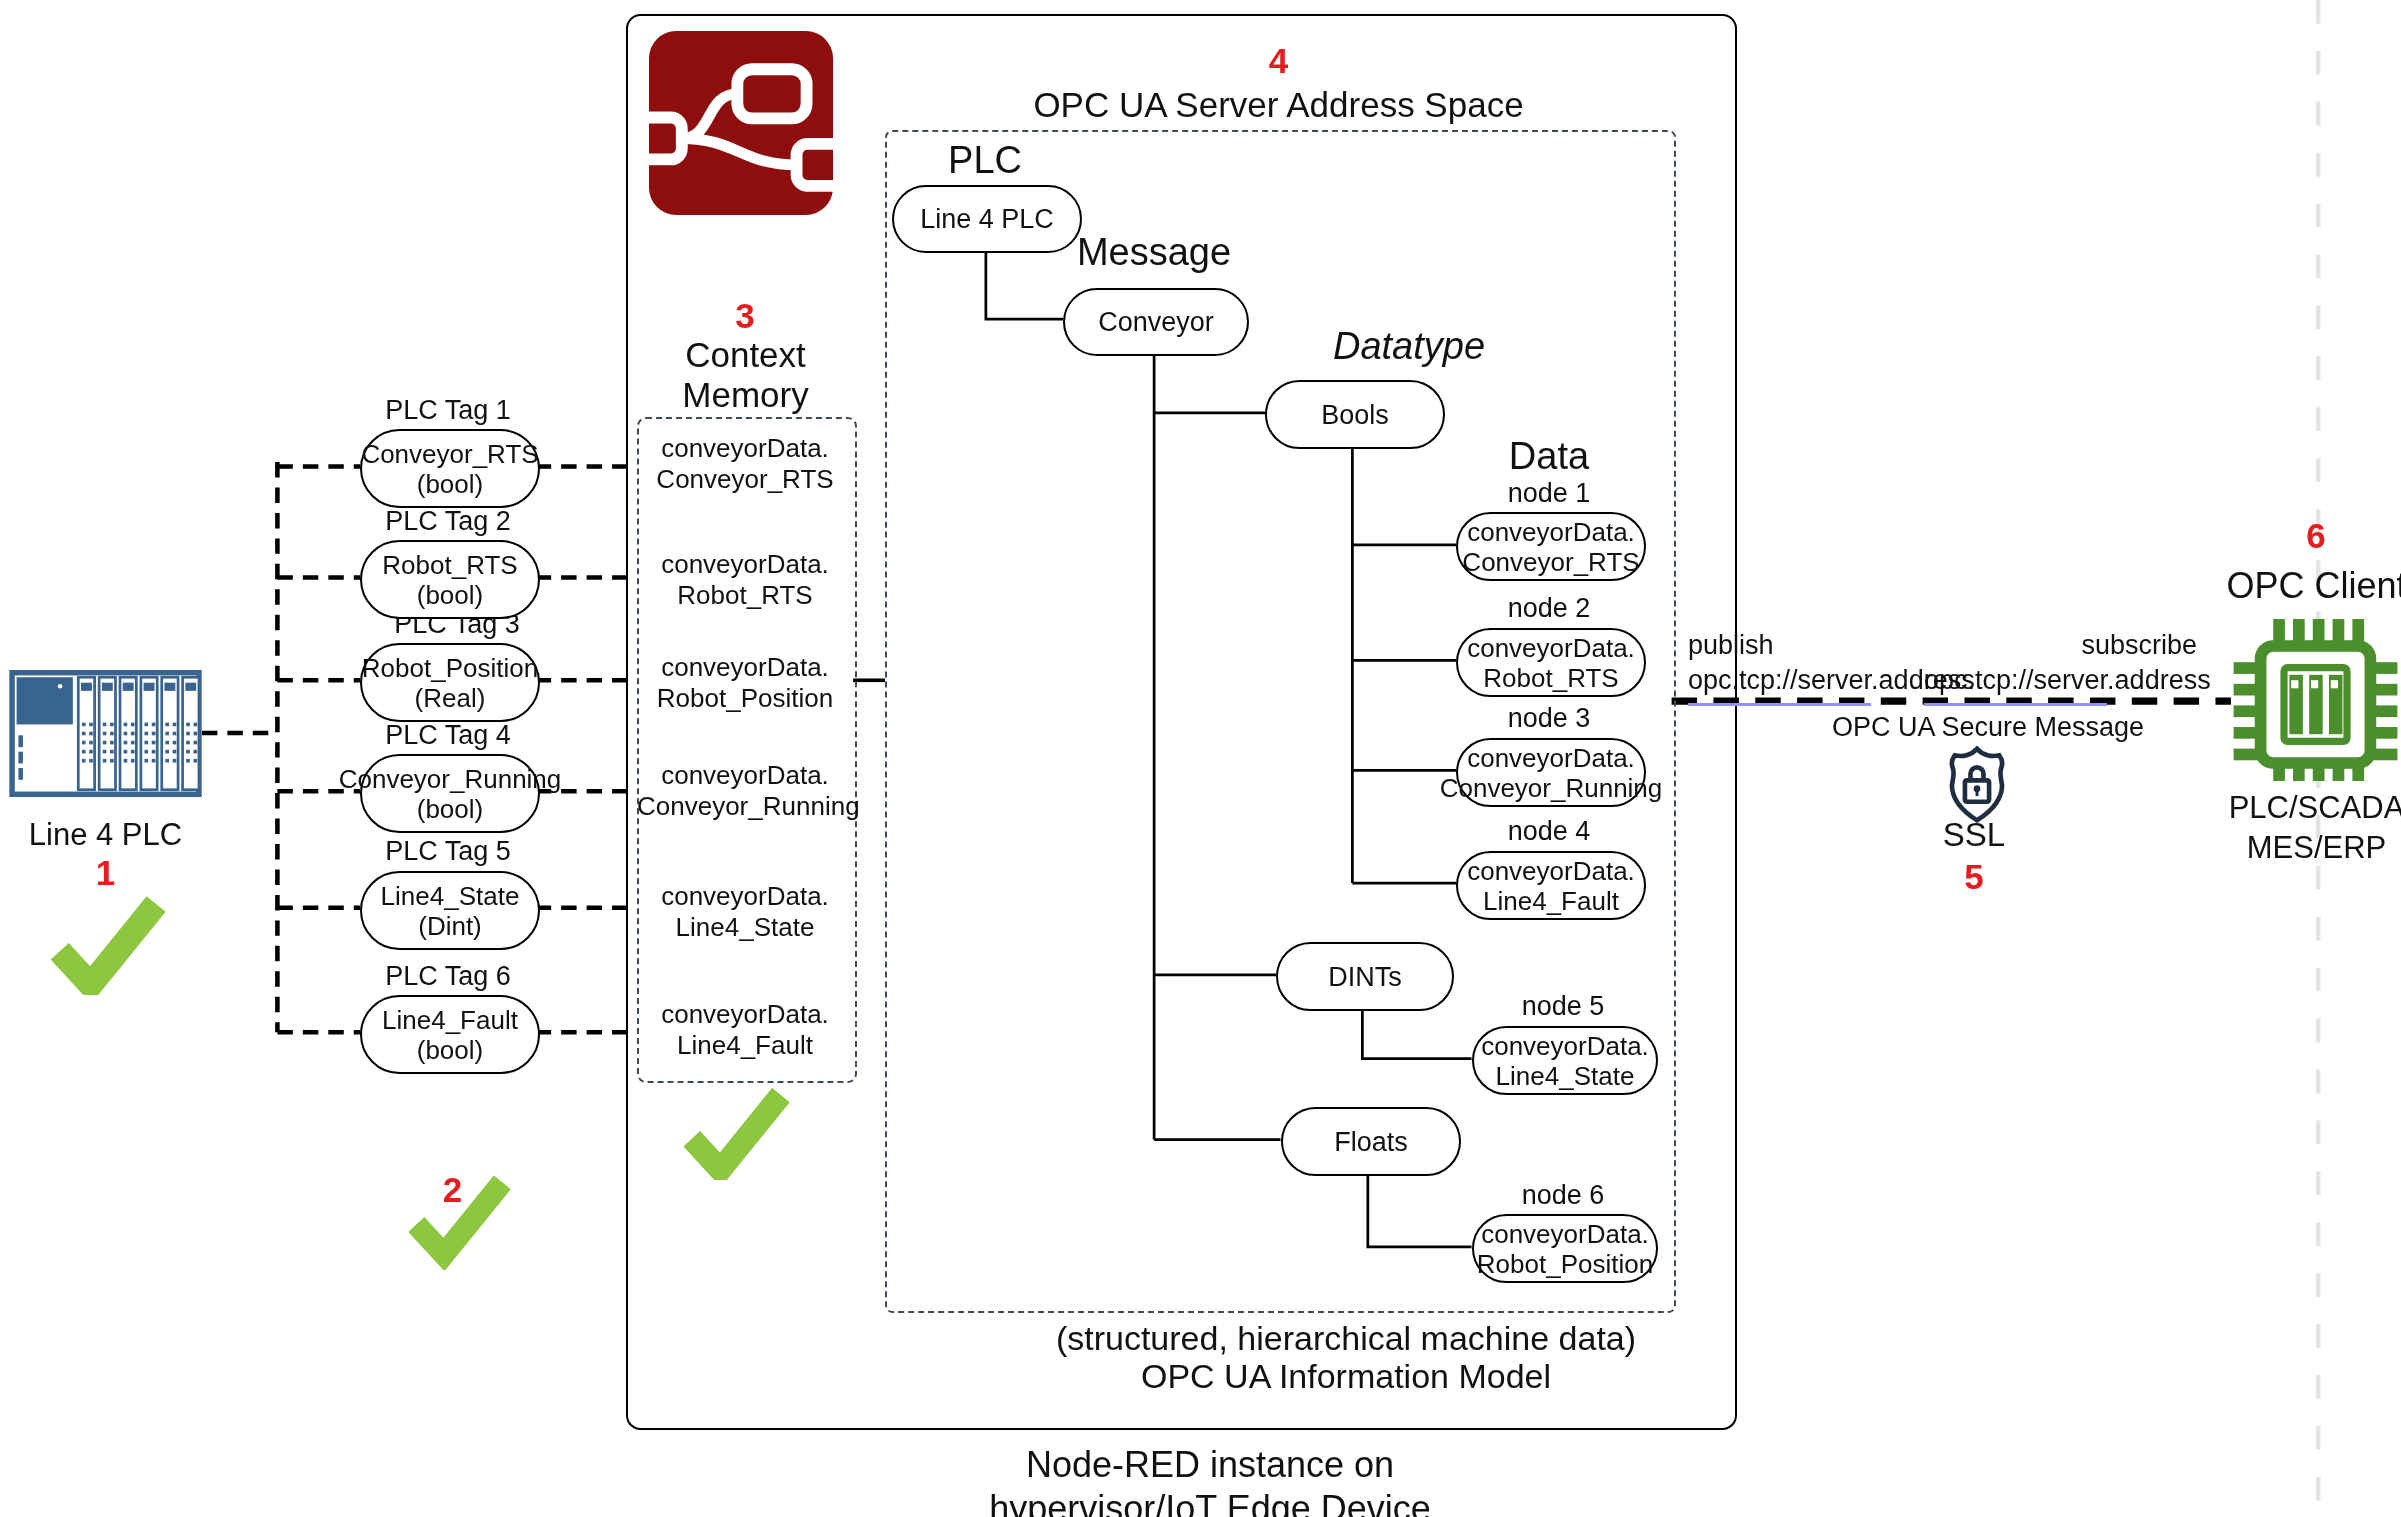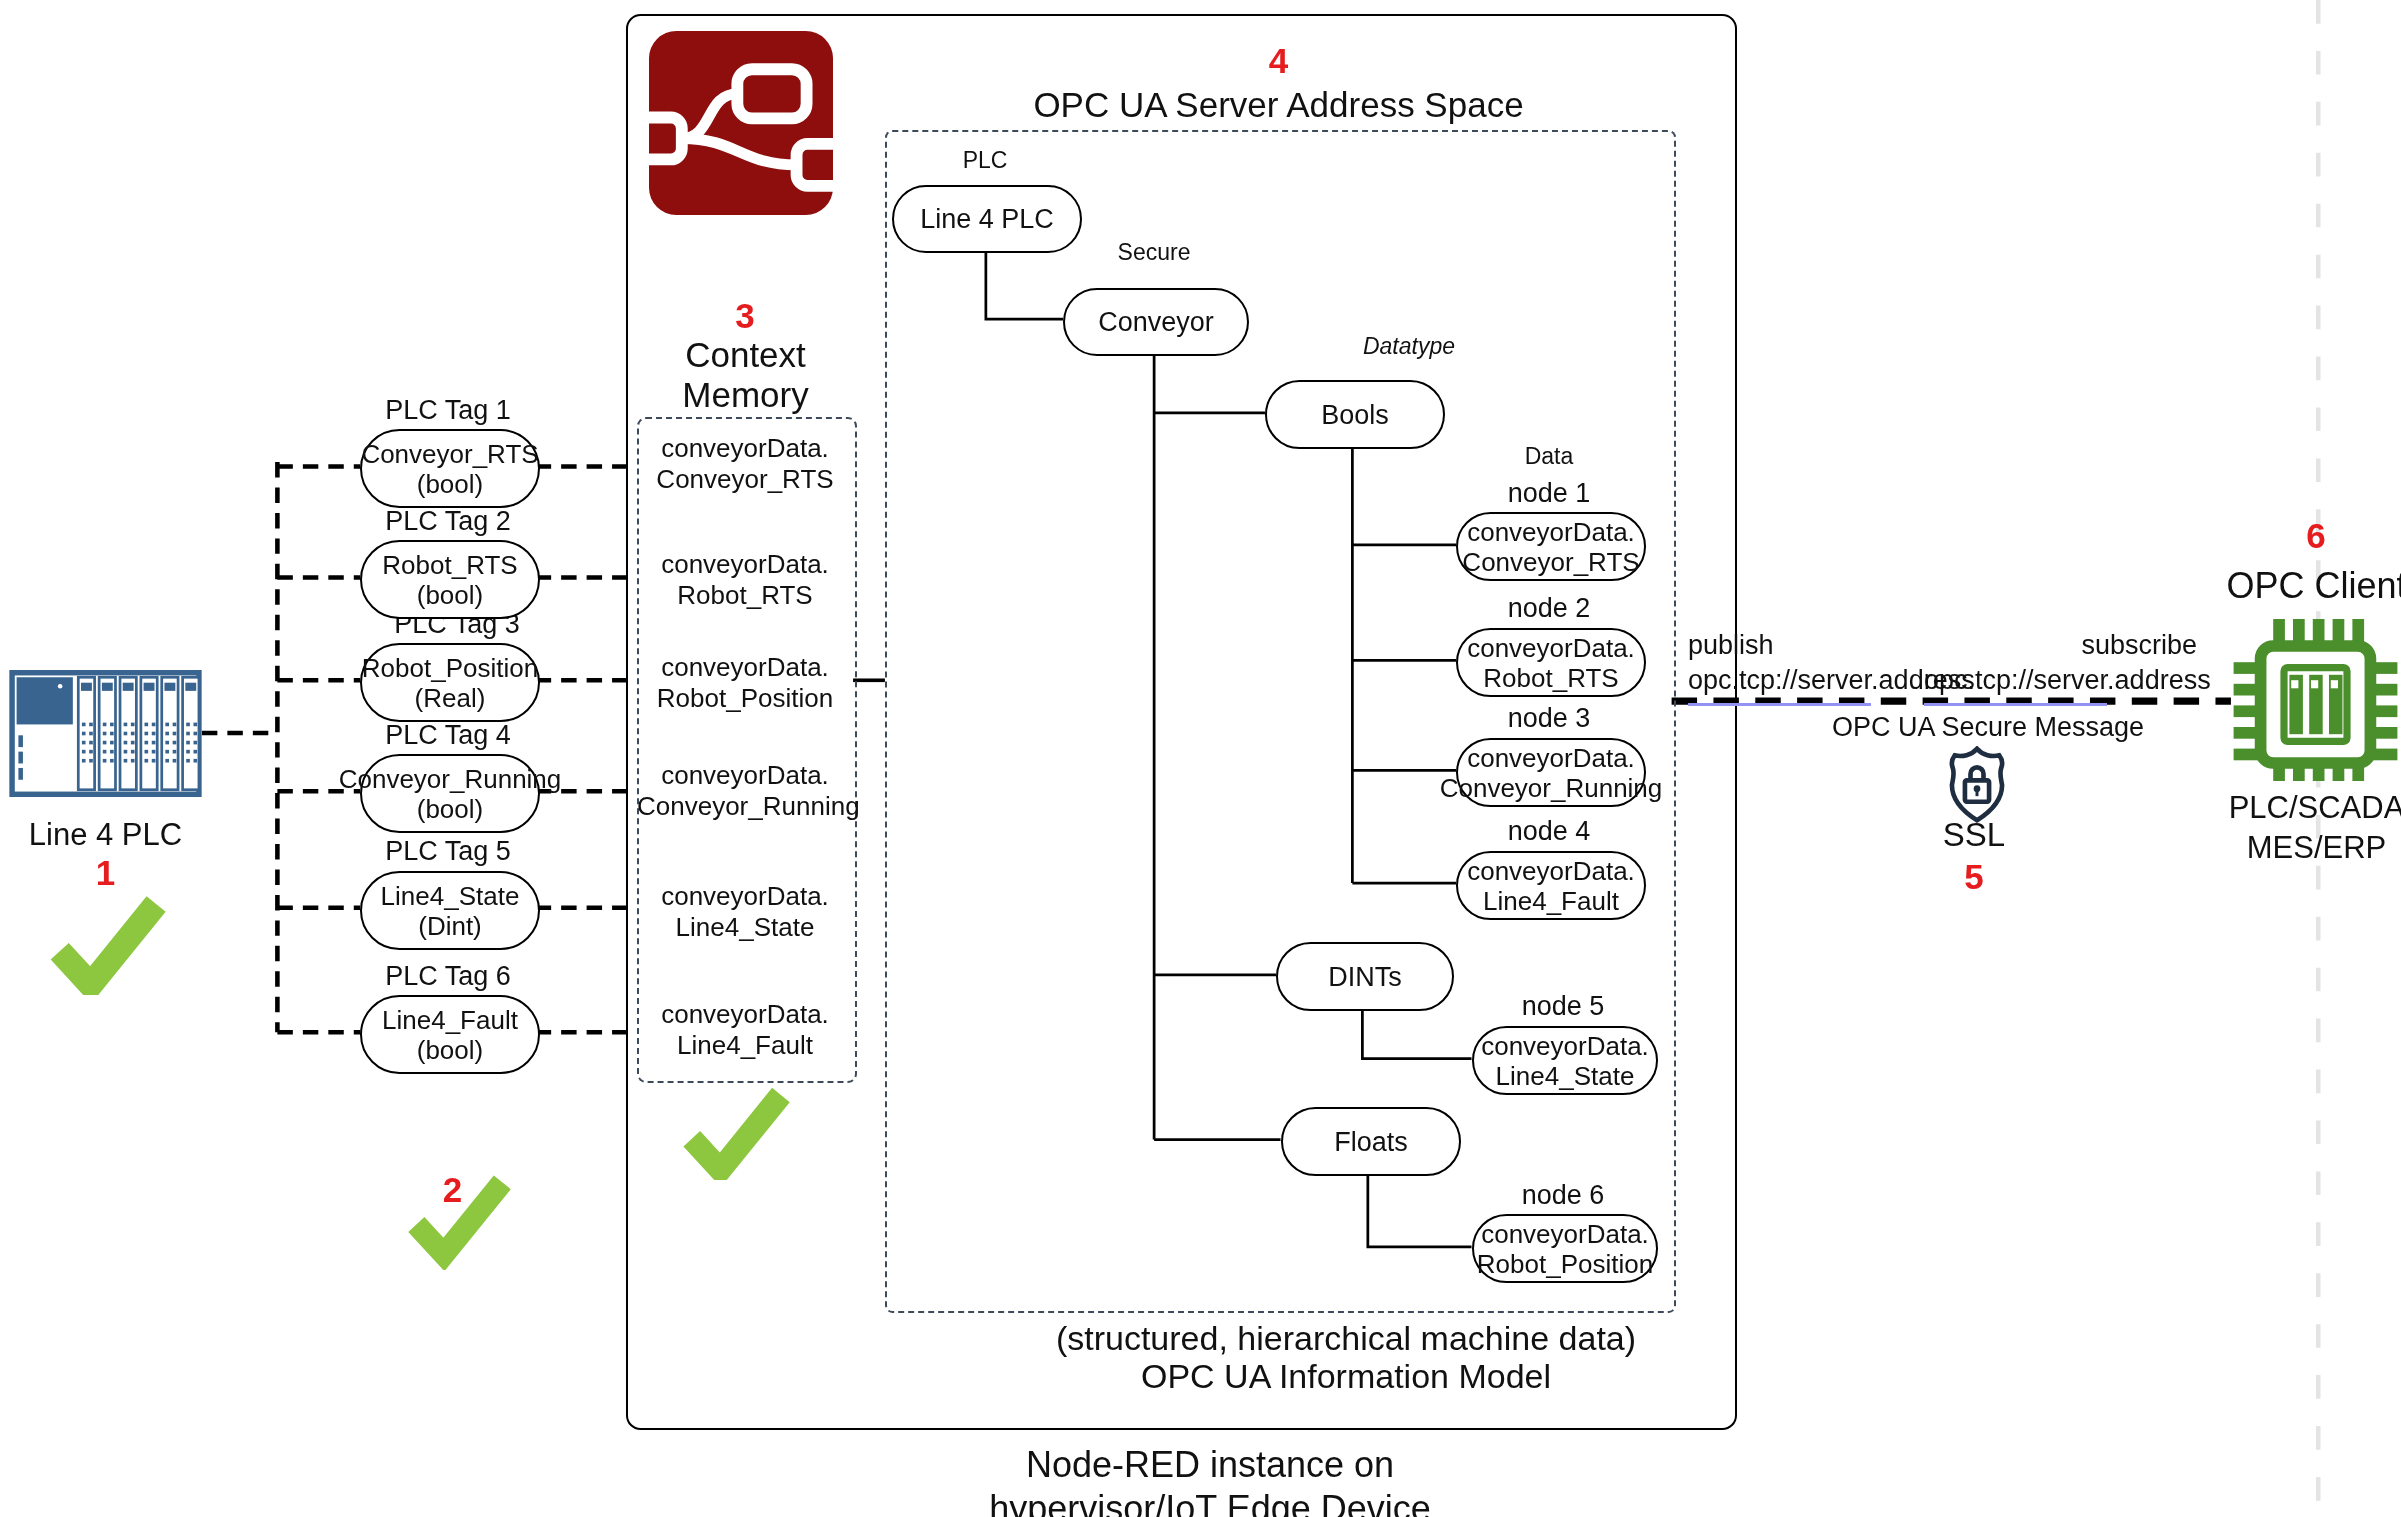--- a/index.html
+++ b/index.html
@@ -9,21 +9,21 @@
   .ctr{text-align:center;}
   .rgt{text-align:right;}
   svg{display:block;}
   .lines{position:absolute;left:0;top:0;z-index:1;}
   .layer{z-index:2;}
   .box-solid{border:2.7px solid #000;border-radius:14.6px;background:transparent;}
   .box-dash{border:2.7px dashed #3c4a59;background:transparent;}
   .pill{background:#fff;border:2.7px solid #000;border-radius:42px;display:flex;flex-direction:column;
         align-items:center;justify-content:center;font-size:26px;line-height:30px;white-space:nowrap;z-index:3;}
   .pill-one{font-size:27px;}
-  .lvl{font-size:23px;line-height:36px;}
+  .lvl{font-size:38px;line-height:36px;}
   .small-label{font-size:27px;line-height:31px;}
   .step{color:#e51d1f;font-weight:bold;font-size:35px;line-height:36px;}
   .title{font-size:35px;line-height:40px;}
   .entry{font-size:26px;line-height:31px;white-space:nowrap;}
   .cap{font-size:36px;line-height:44px;}
   .foot{font-size:34px;line-height:38px;}
   .net{font-size:27px;line-height:35px;white-space:nowrap;}
   .lnk{border-bottom:3.6px solid #9292f2;padding-bottom:8px;}
   .ssl-label{font-size:33px;line-height:36px;}
   .client-title{font-size:36px;line-height:40px;}
@@ -262,21 +262,21 @@
 
   <div class="abs layer ctr step" style="left:885px;top:43px;width:787px;">4</div>
   <div class="abs layer ctr title" style="left:885px;top:85px;width:787px;">OPC UA Server Address Space</div>
   <div class="abs layer box-dash" style="left:885px;top:130px;width:787px;height:1179px;border-radius:7.3px;"></div>
 
   <div class="abs layer ctr lvl" style="left:892px;top:142px;width:186px;">PLC</div>
   <div class="abs pill pill-one" style="left:892px;top:185px;width:186px;height:64px;">
     <span>Line 4 PLC</span>
   </div>
 
-  <div class="abs layer ctr lvl" style="left:1063px;top:234px;width:182px;">Secure</div>
+  <div class="abs layer ctr lvl" style="left:1063px;top:234px;width:182px;">Message</div>
   <div class="abs pill pill-one" style="left:1063px;top:288px;width:182px;height:64px;">
     <span>Conveyor</span>
   </div>
 
   <div class="abs layer ctr lvl" style="left:1316px;top:328px;width:186px;font-style:italic;">Datatype</div>
   <div class="abs pill pill-one" style="left:1265px;top:380px;width:176px;height:65px;">
     <span>Bools</span>
   </div>
 
   <div class="abs layer ctr lvl" style="left:1456px;top:438px;width:186px;">Data</div>

